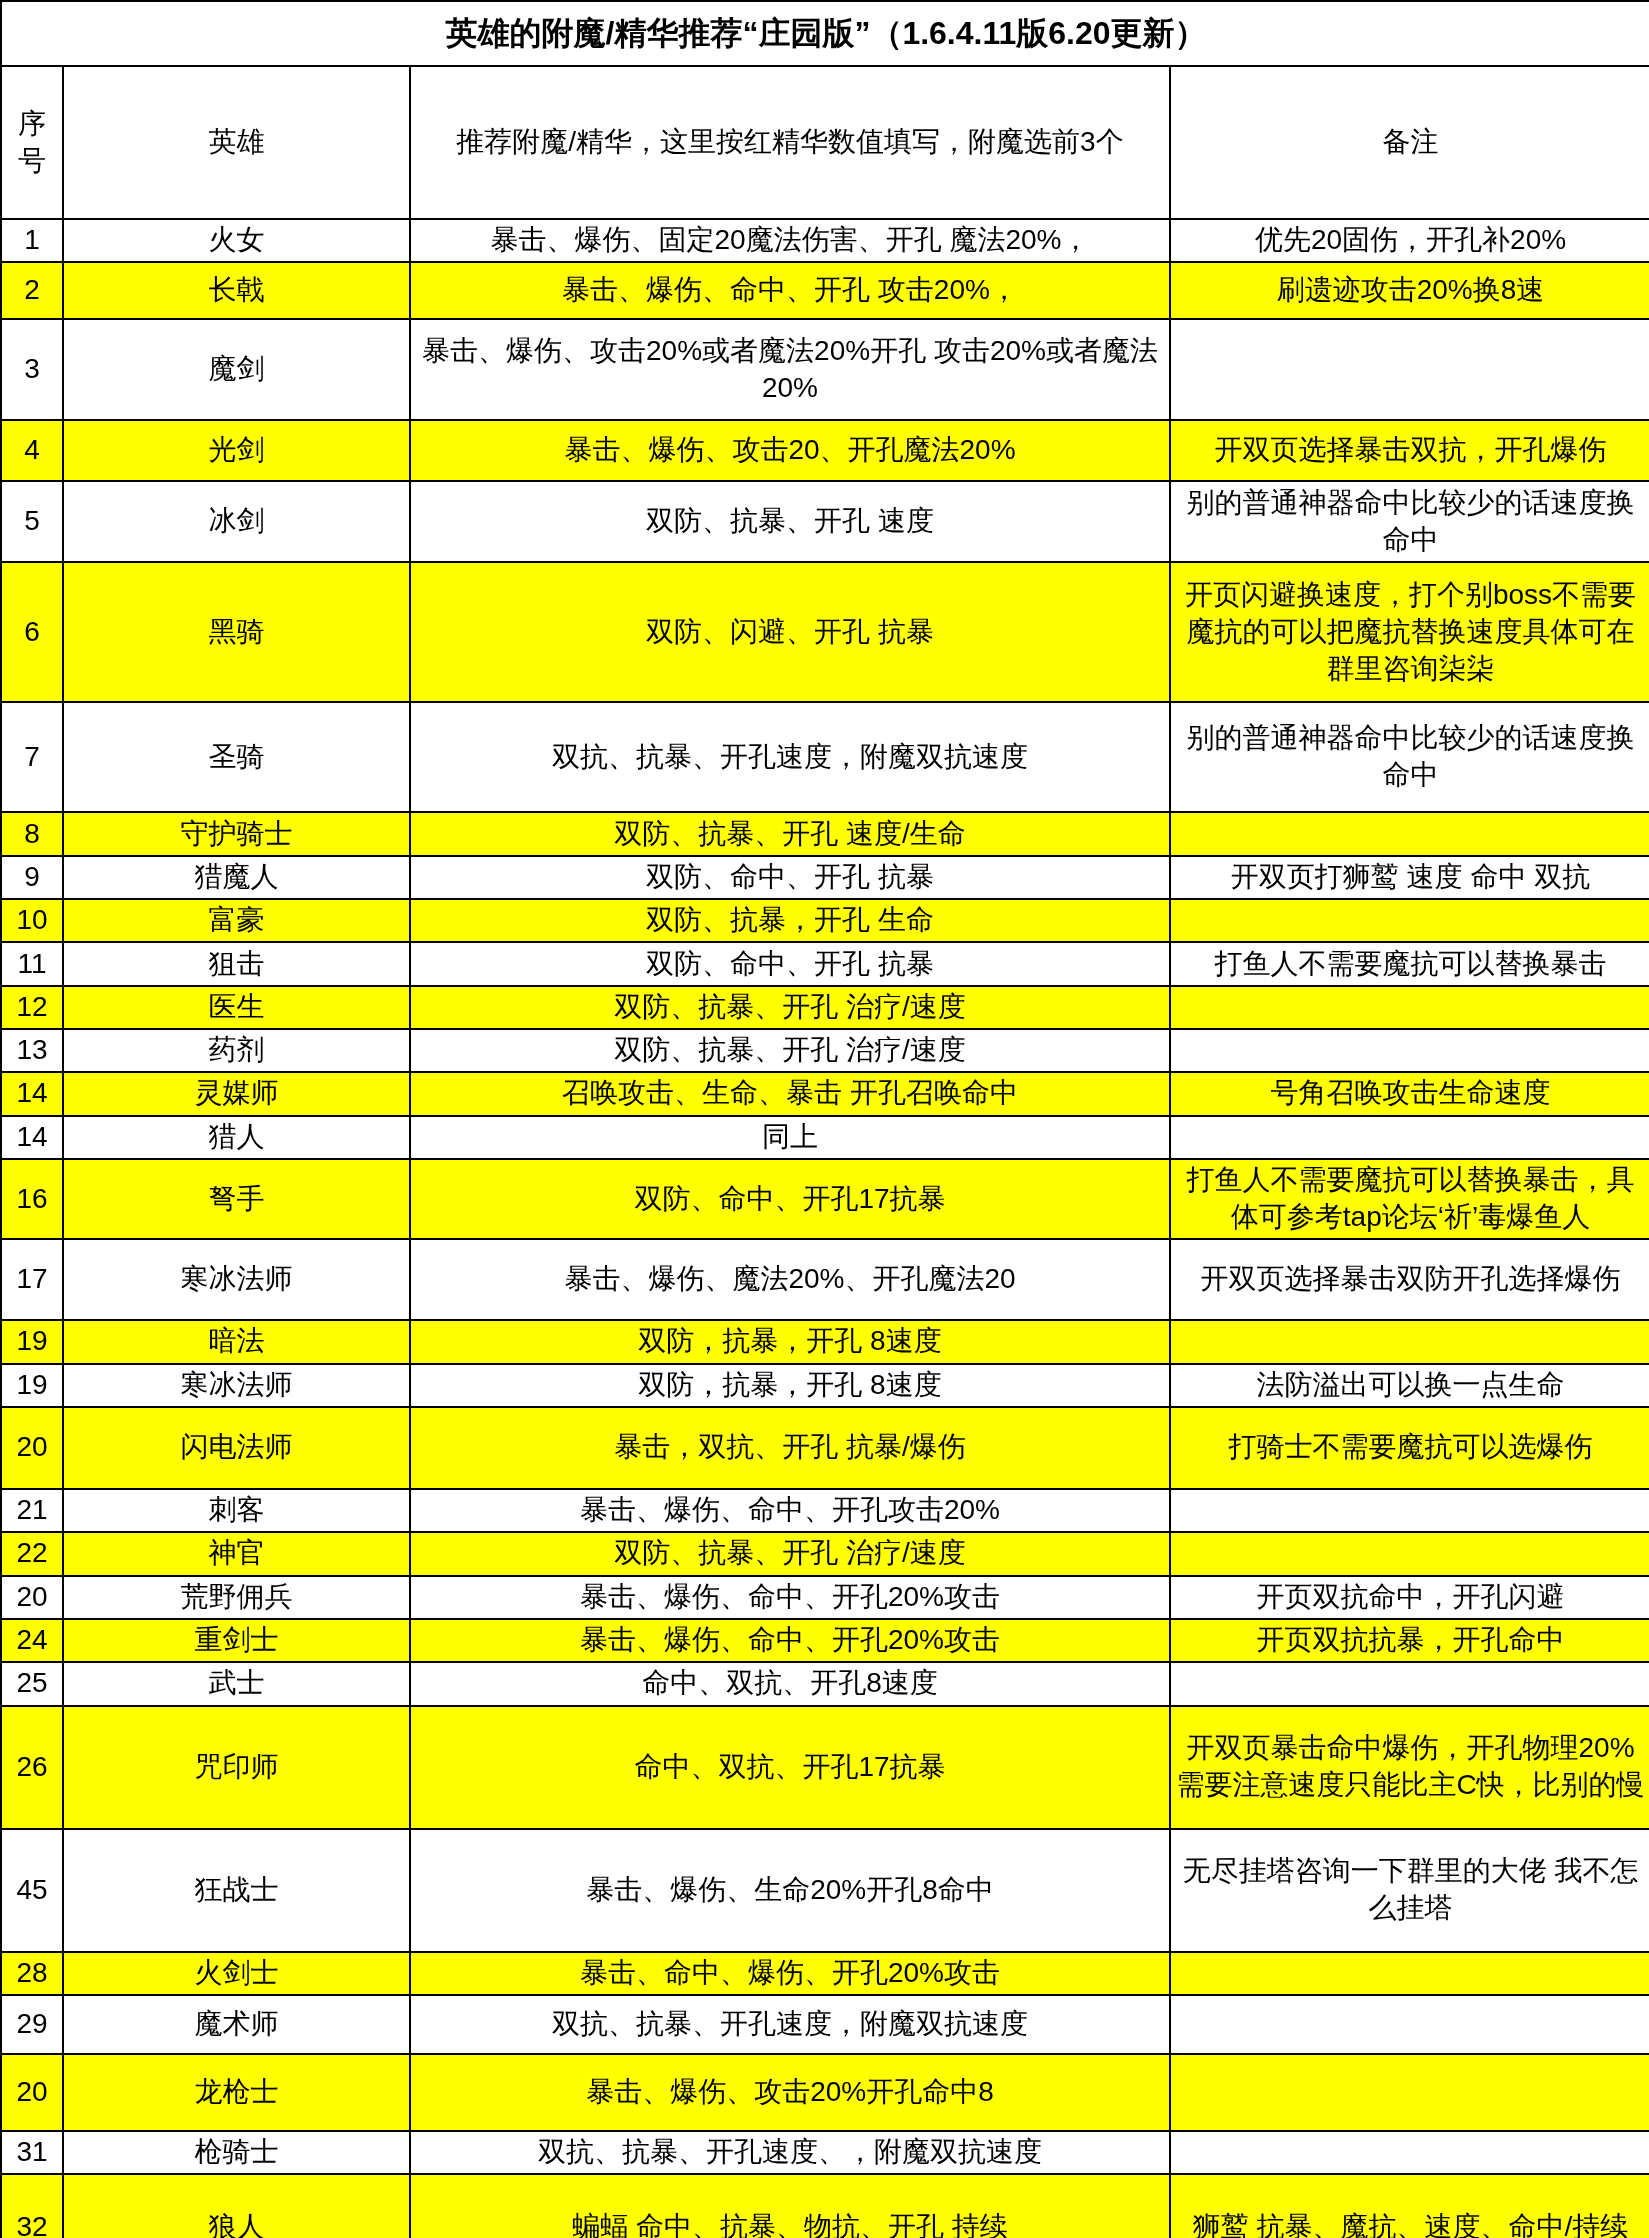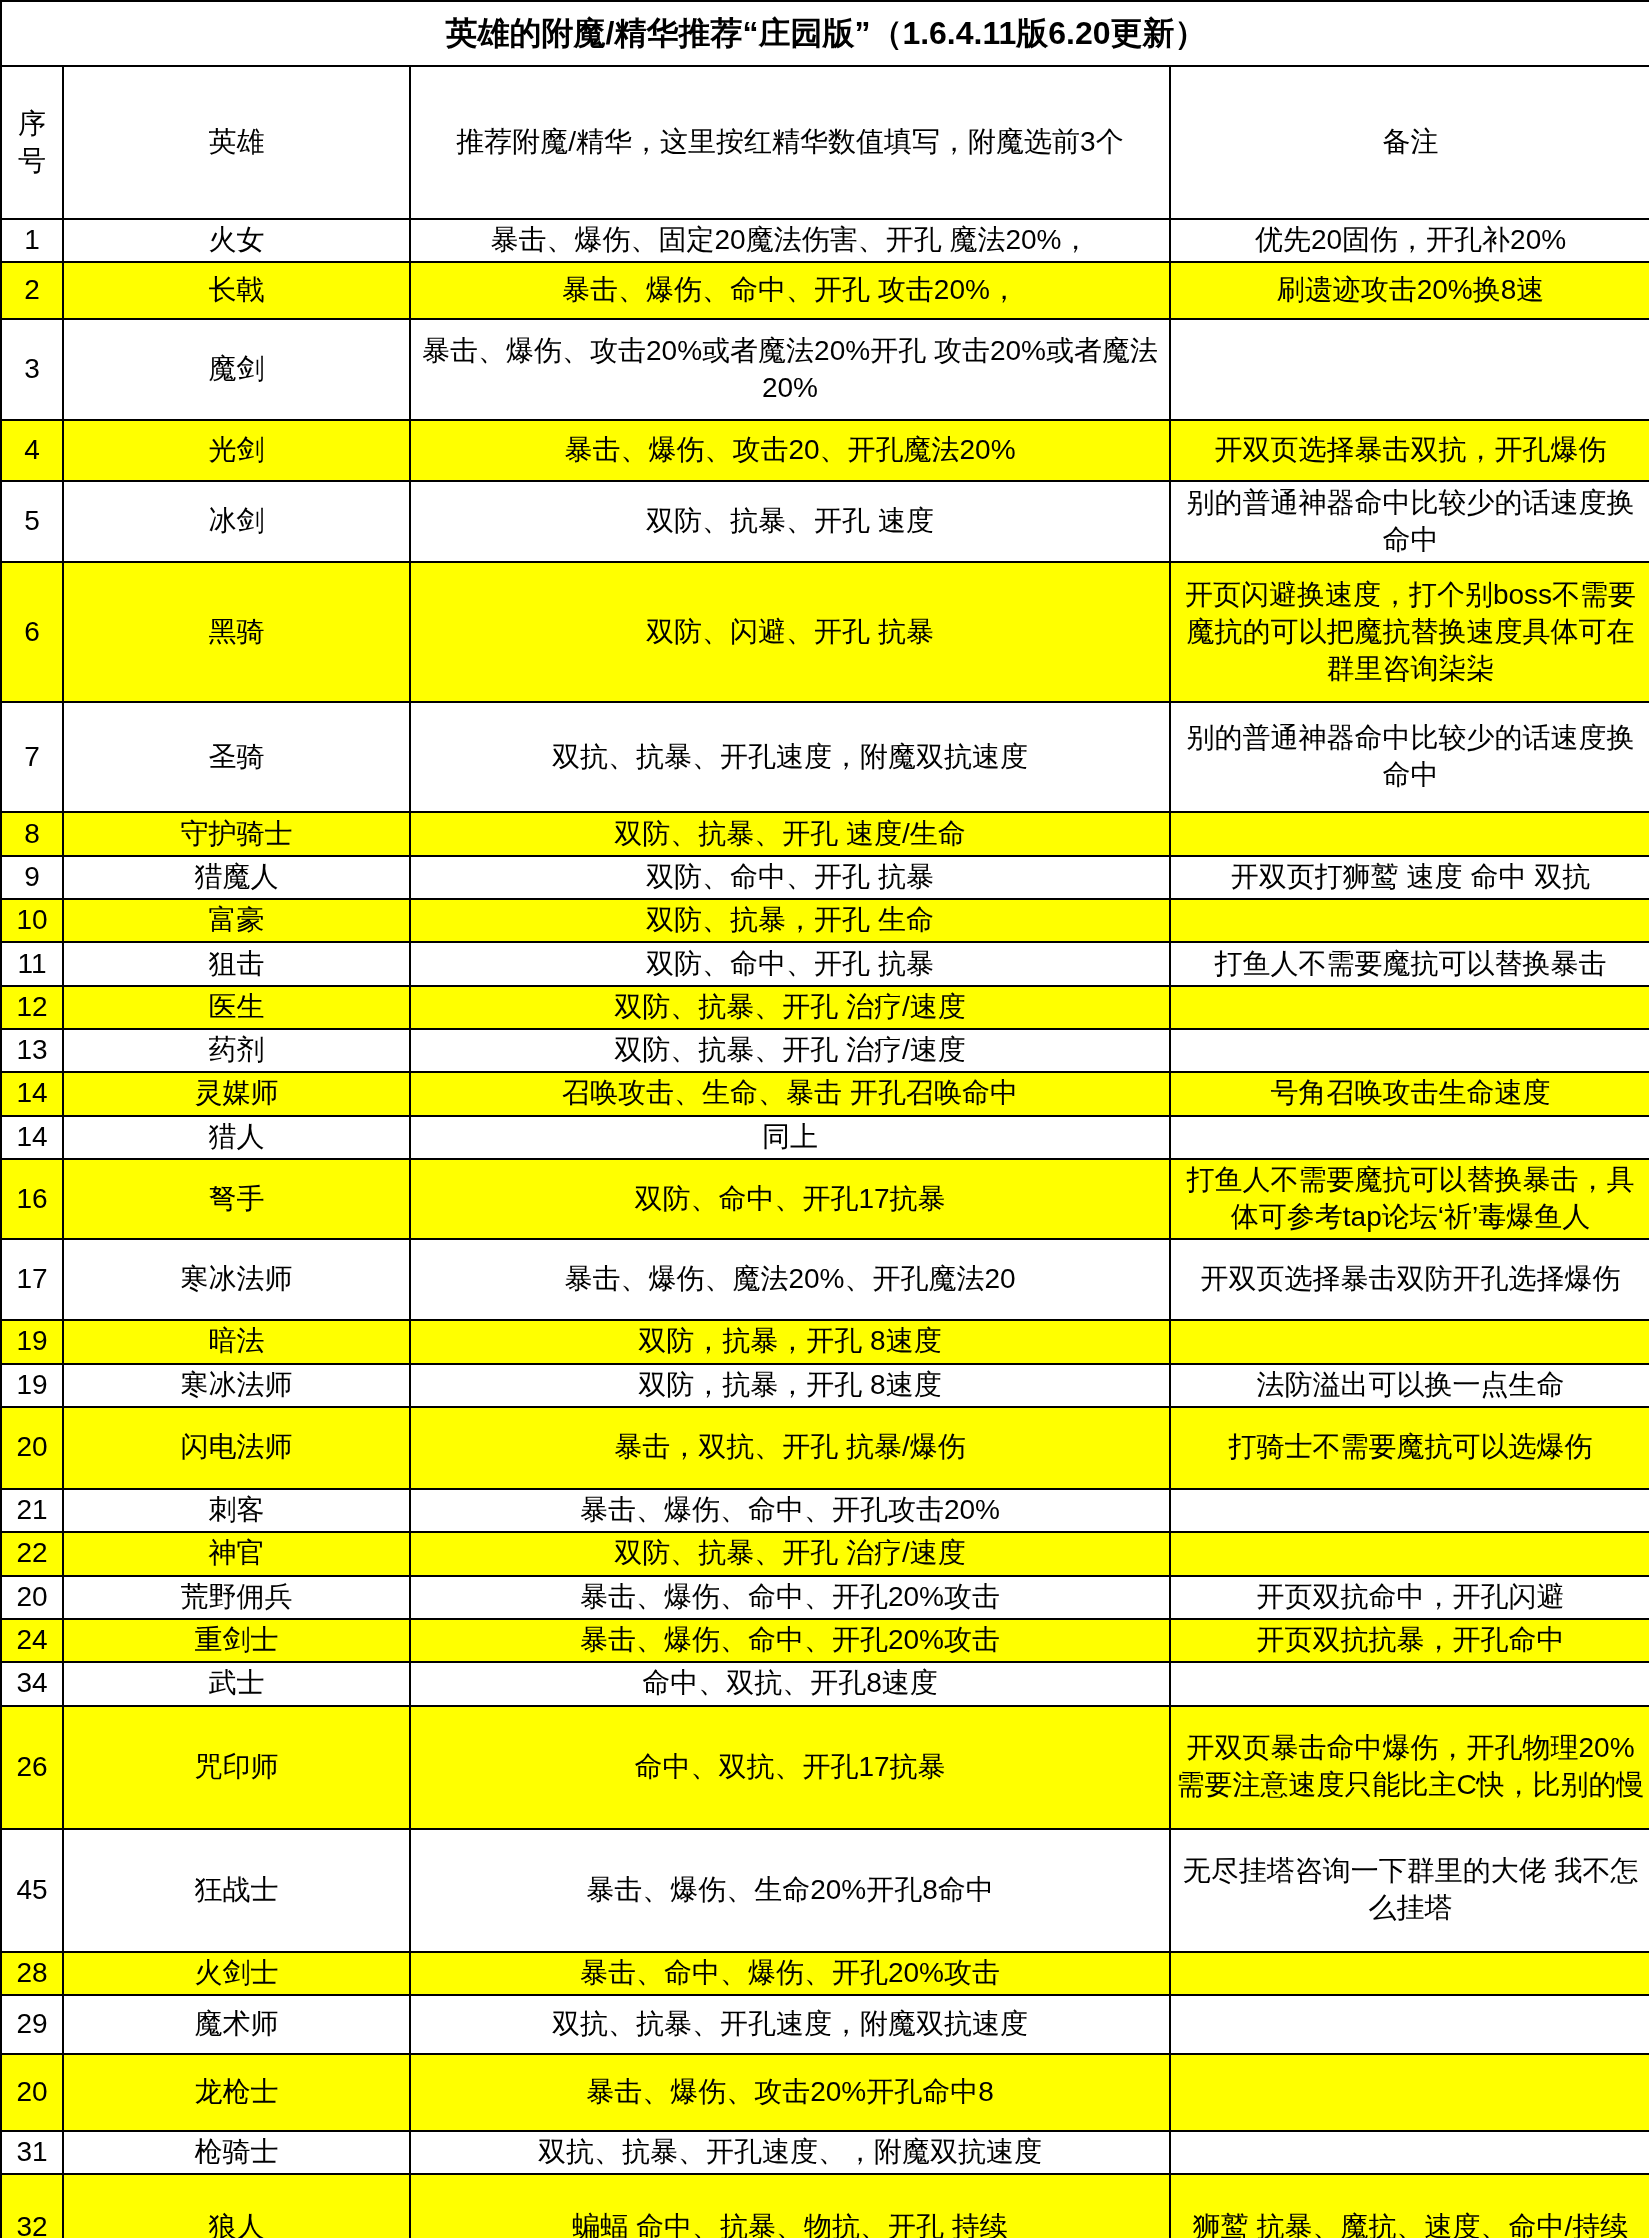--- a/index.html
+++ b/index.html
@@ -213,21 +213,21 @@
           <td>暴击、爆伤、命中、开孔20%攻击</td>
           <td>开页双抗命中，开孔闪避</td>
         </tr>
         <tr class="hl" style="height: 41px;">
           <td>24</td>
           <td>重剑士</td>
           <td>暴击、爆伤、命中、开孔20%攻击</td>
           <td>开页双抗抗暴，开孔命中</td>
         </tr>
         <tr style="height: 42px;">
-          <td>34</td>
+          <td>25</td>
           <td>武士</td>
           <td>命中、双抗、开孔8速度</td>
           <td></td>
         </tr>
         <tr class="hl" style="height: 123px;">
           <td>26</td>
           <td>咒印师</td>
           <td>命中、双抗、开孔17抗暴</td>
           <td>开双页暴击命中爆伤，开孔物理20%需要注意速度只能比主C快，比别的慢</td>
         </tr>

